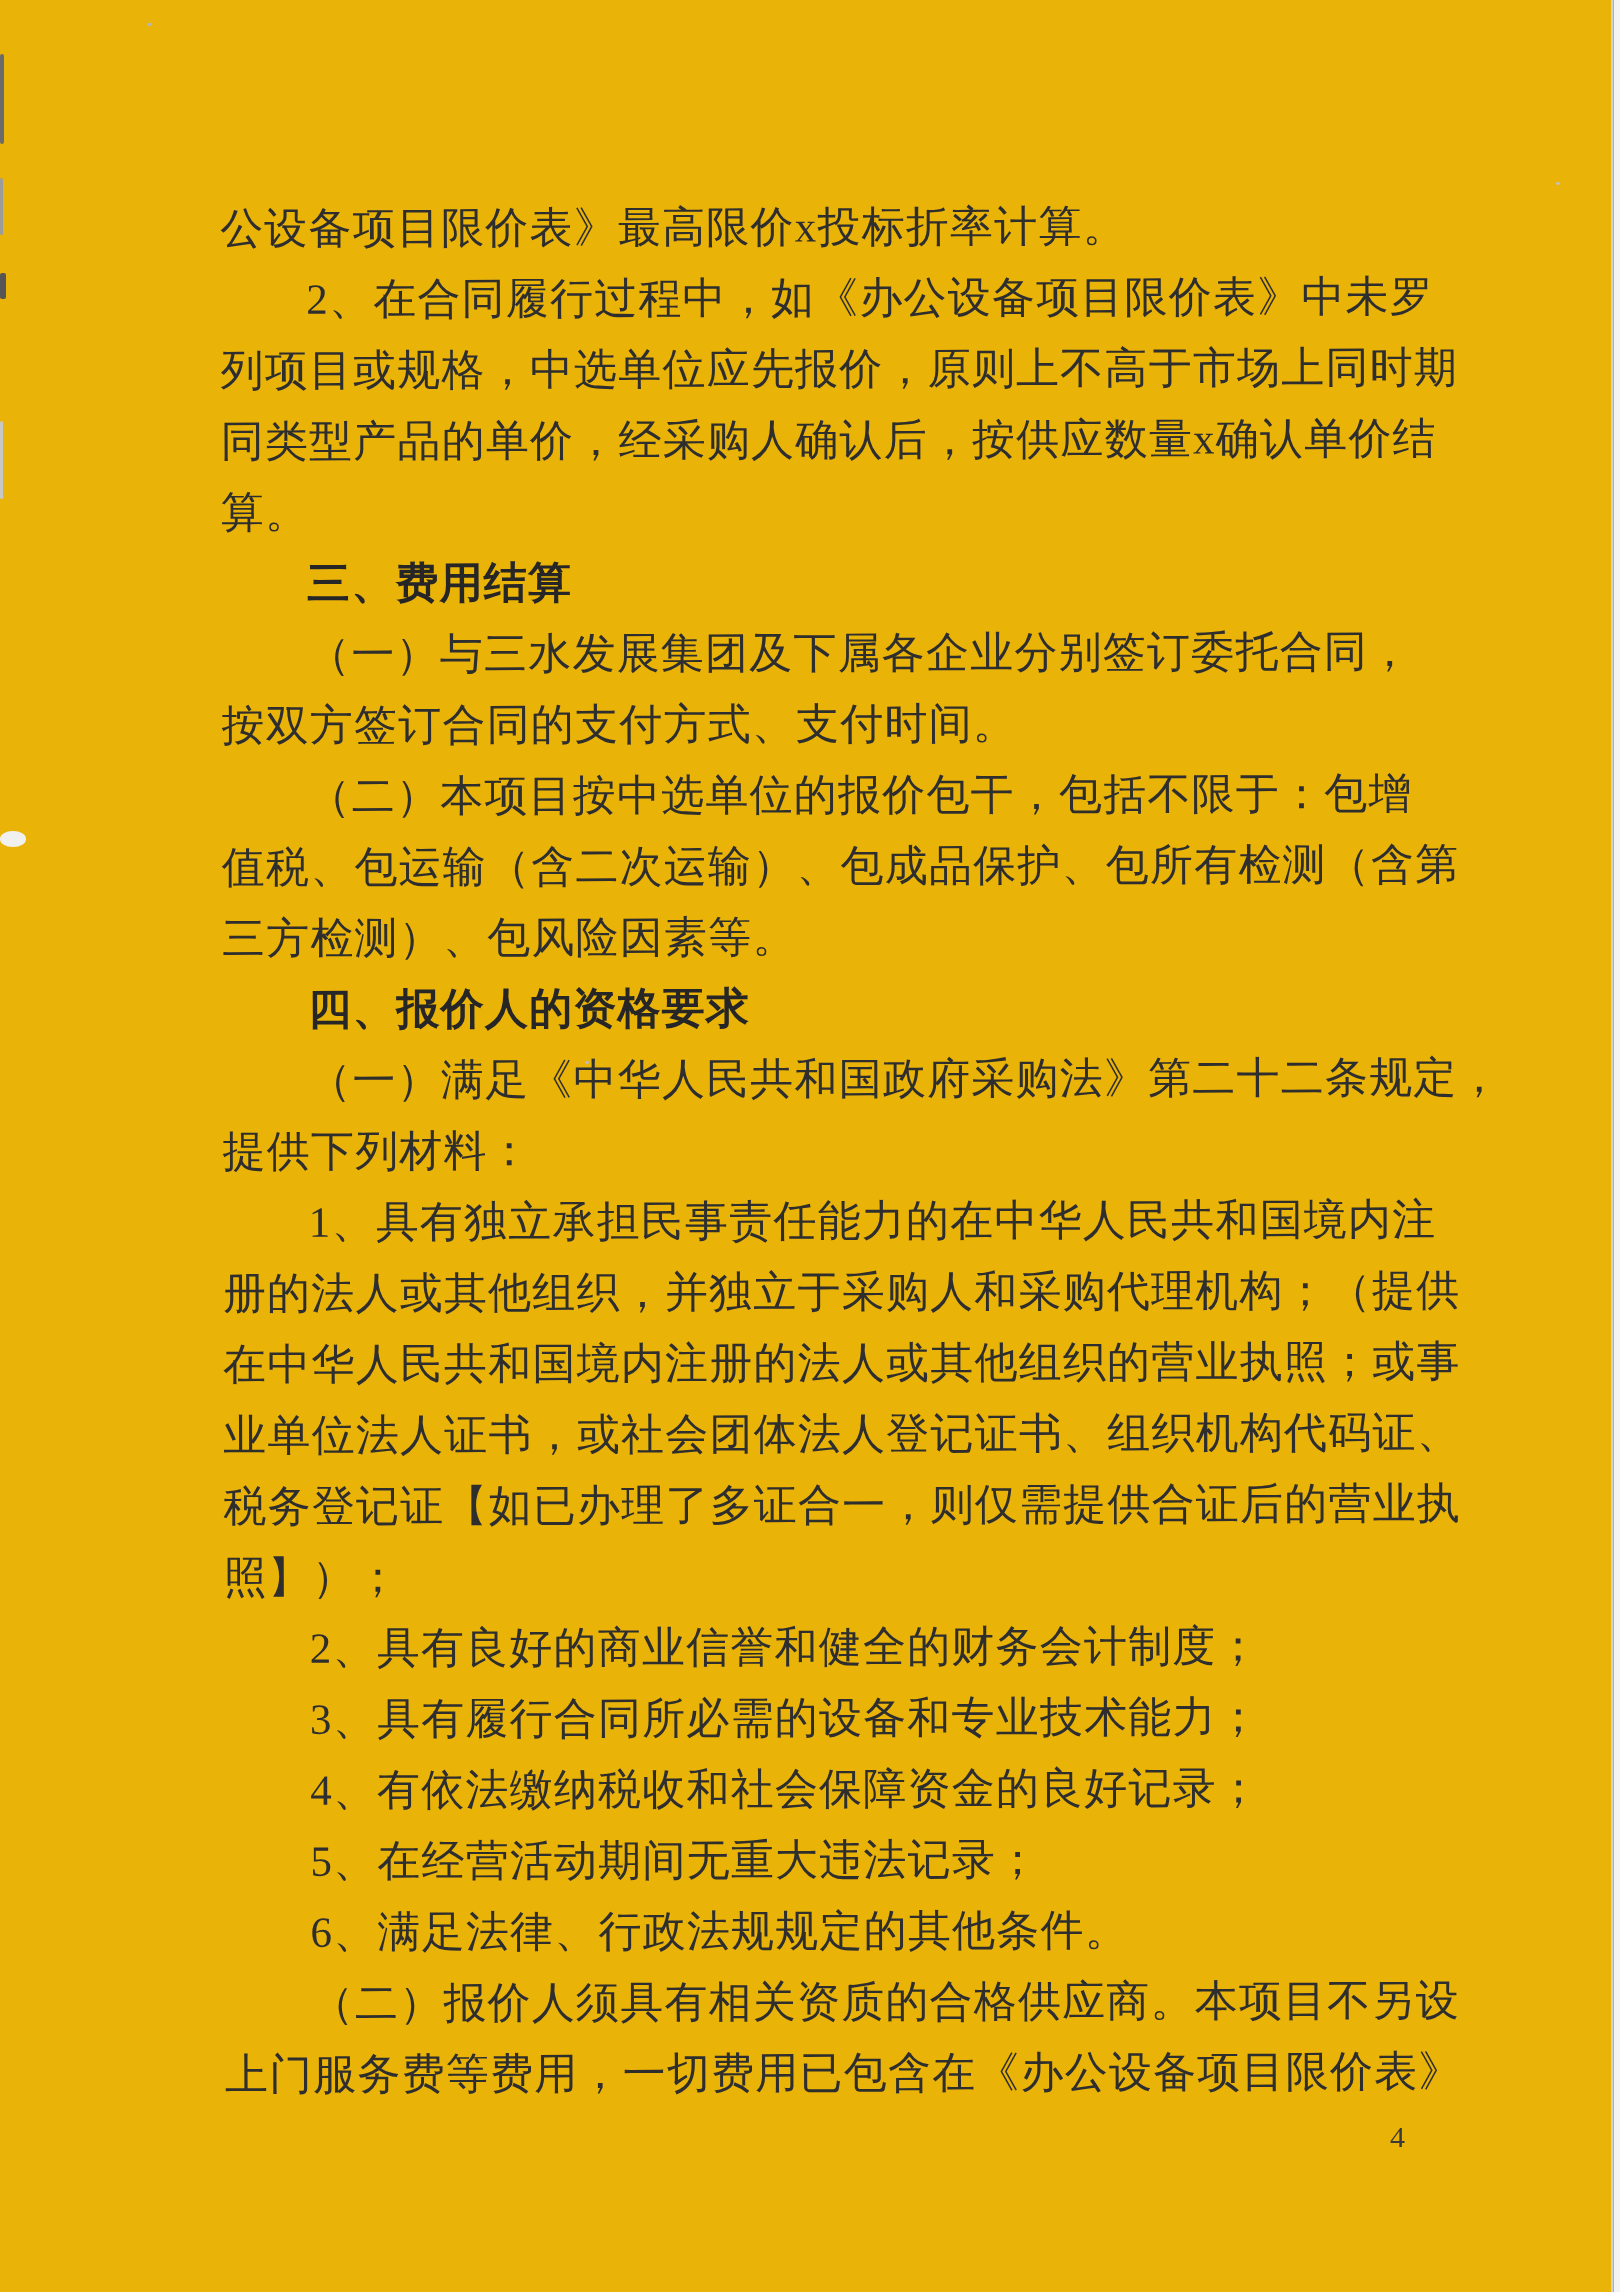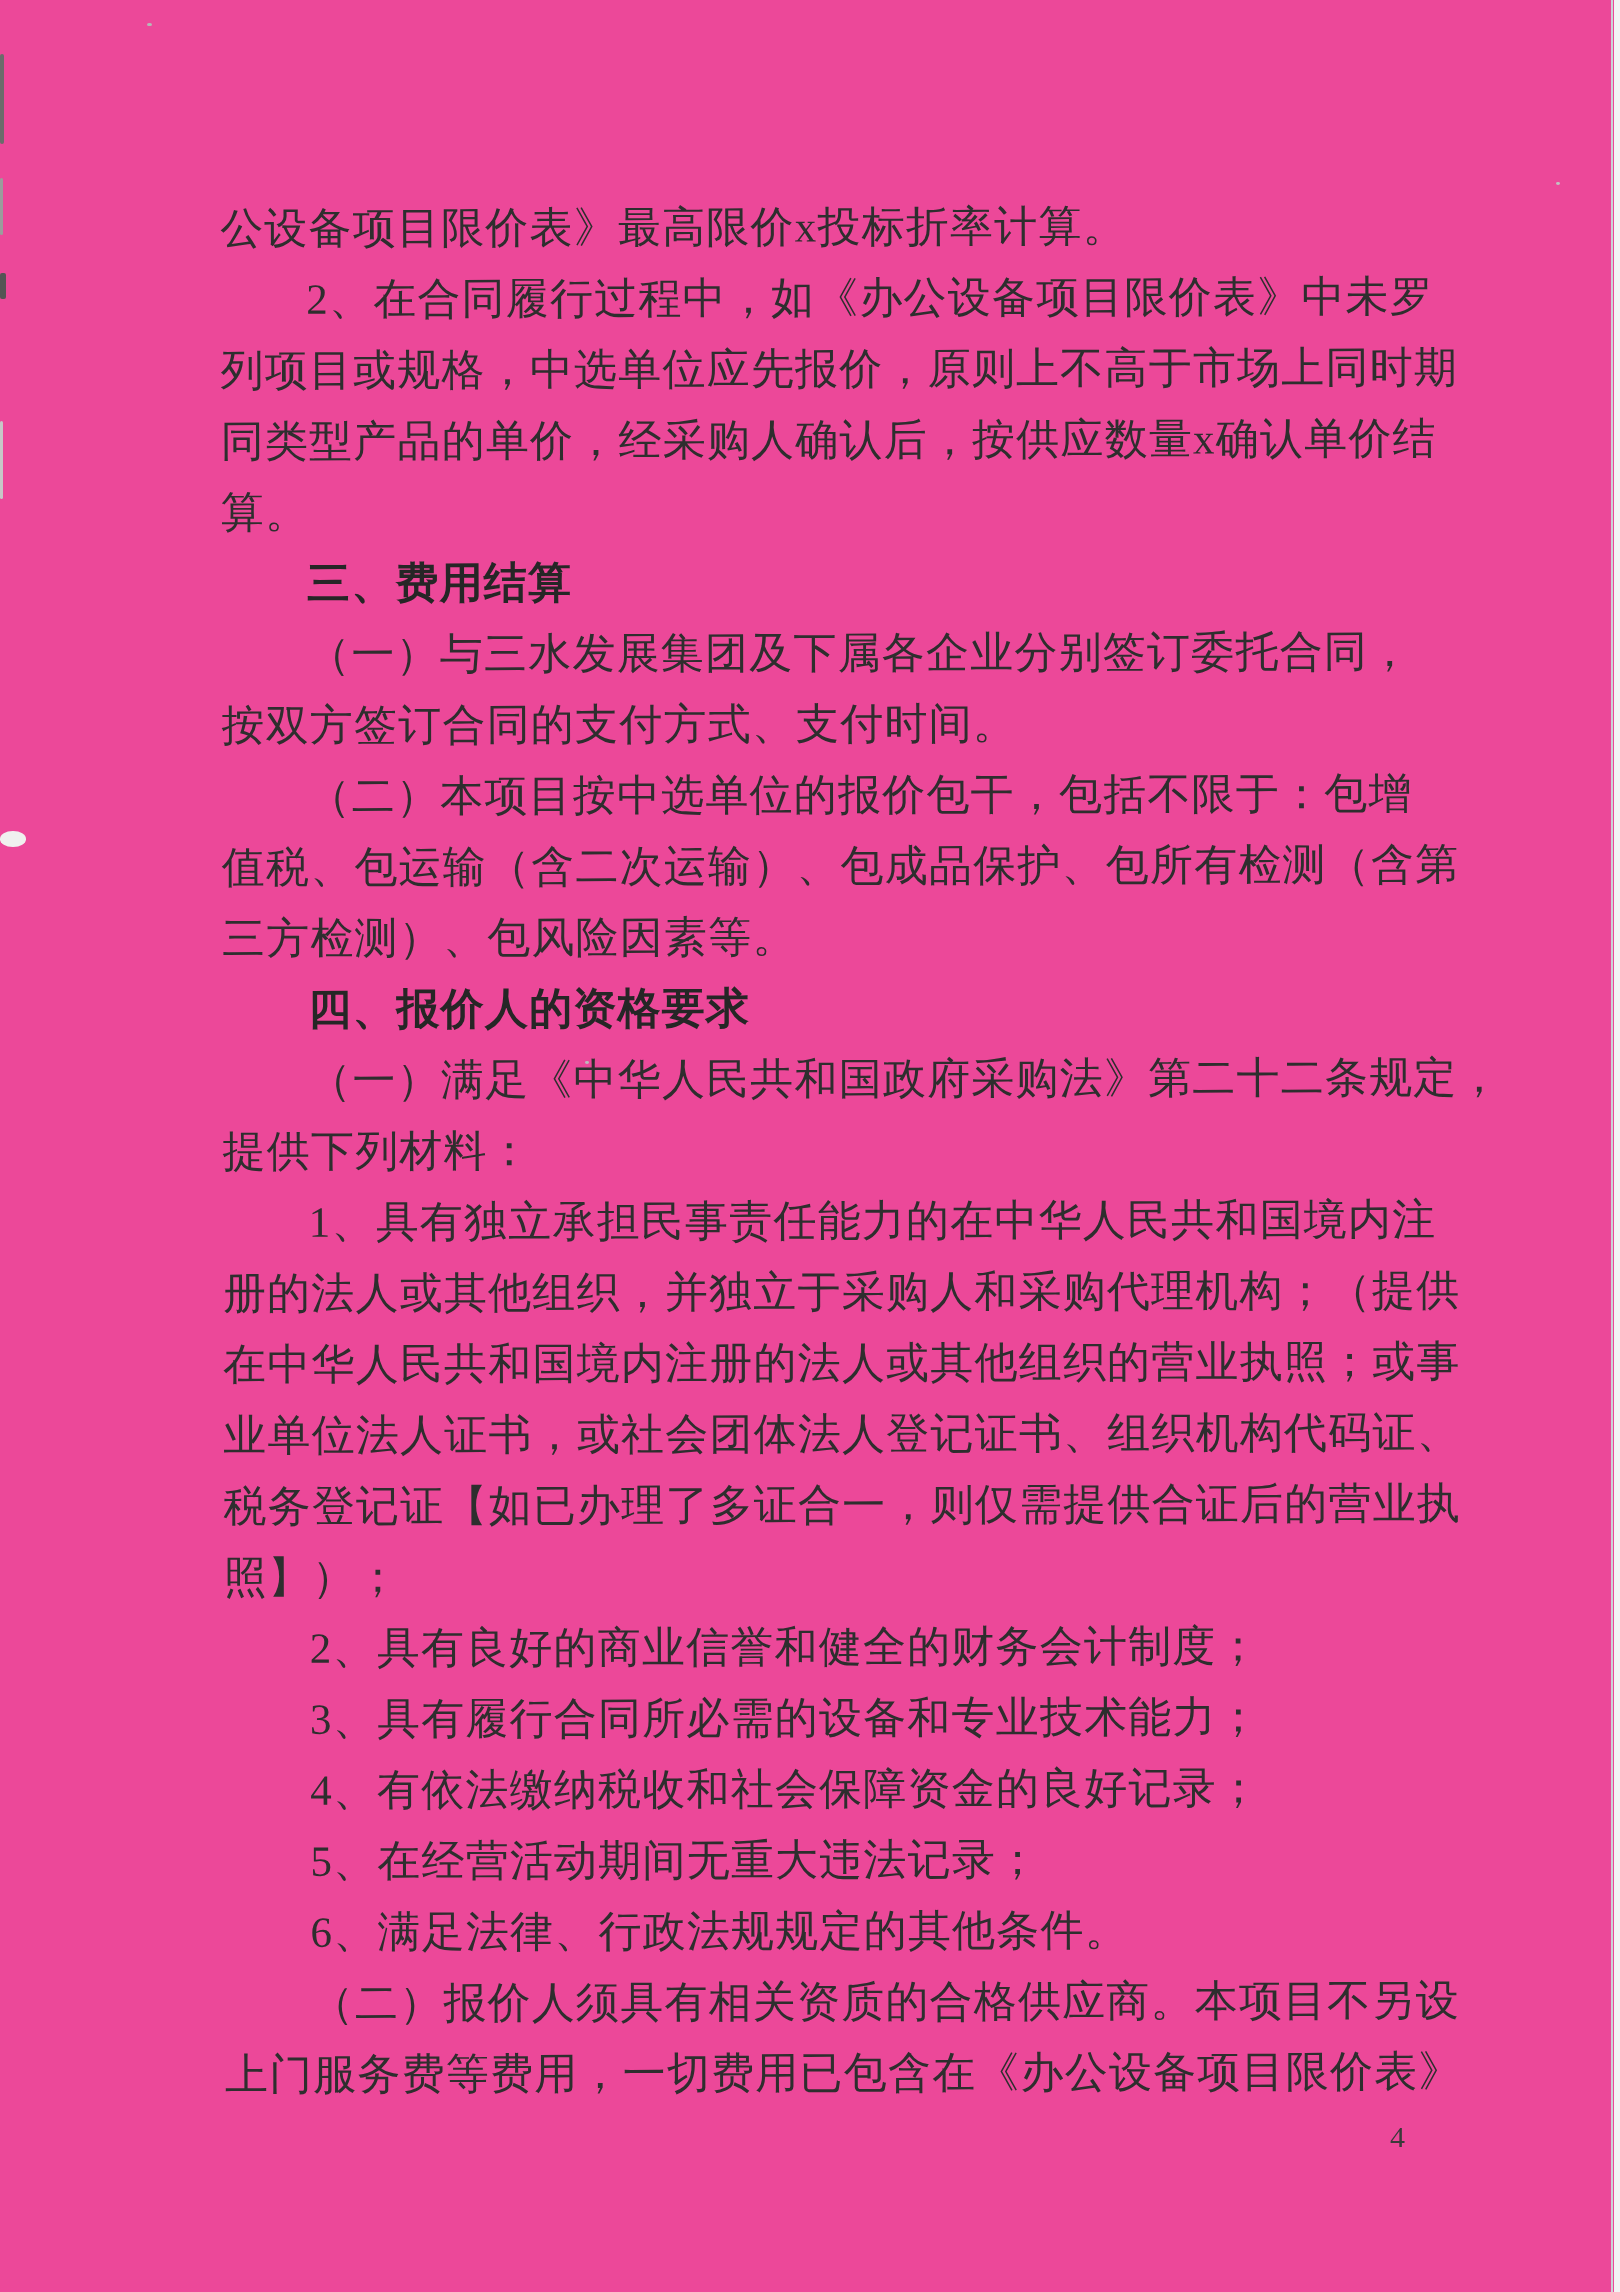--- a/index.html
+++ b/index.html
@@ -5,21 +5,21 @@
   html, body {
     margin: 0;
     padding: 0;
     background: #e8e8e8;
   }
   .page {
     position: relative;
     width: 1620px;
     height: 2293px;
     margin: 0 auto;
-    background: #ec4899;
+    background: #eab308;
     overflow: hidden;
     font-family: "Liberation Serif", "DejaVu Serif", serif;
   }
   
   .doc {
     position: absolute;
     left: 220px;
     top: 193px;
     width: 1215px;
     transform: rotate(-0.15deg);

